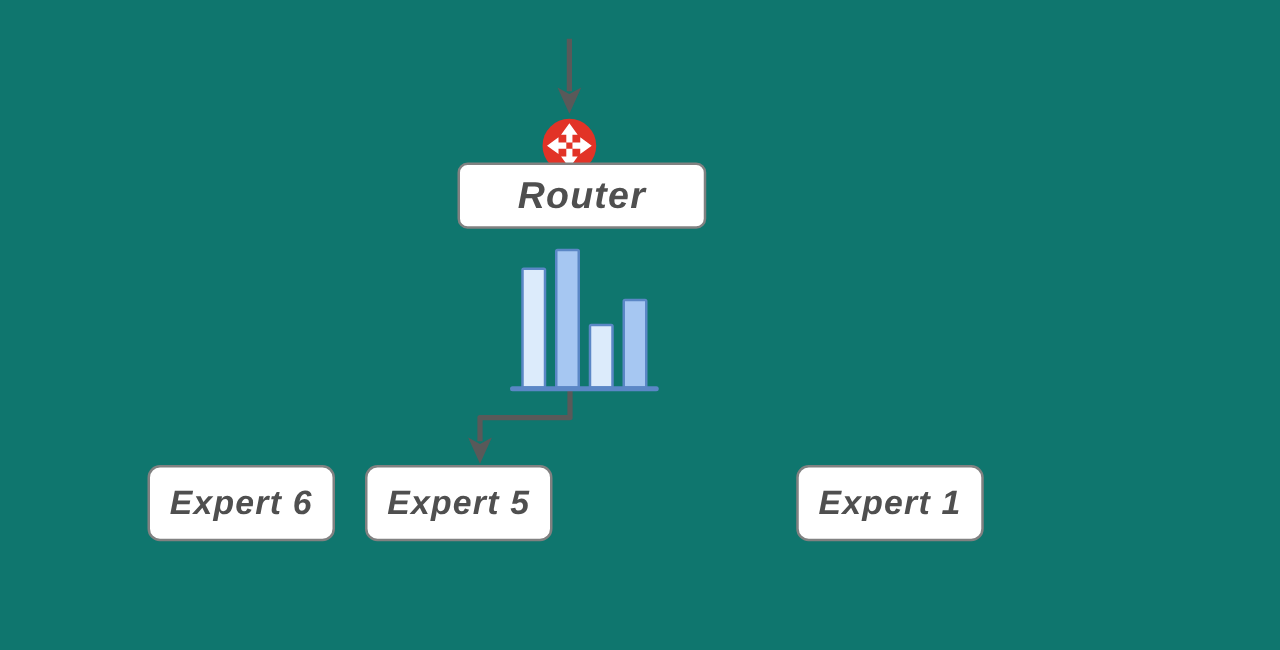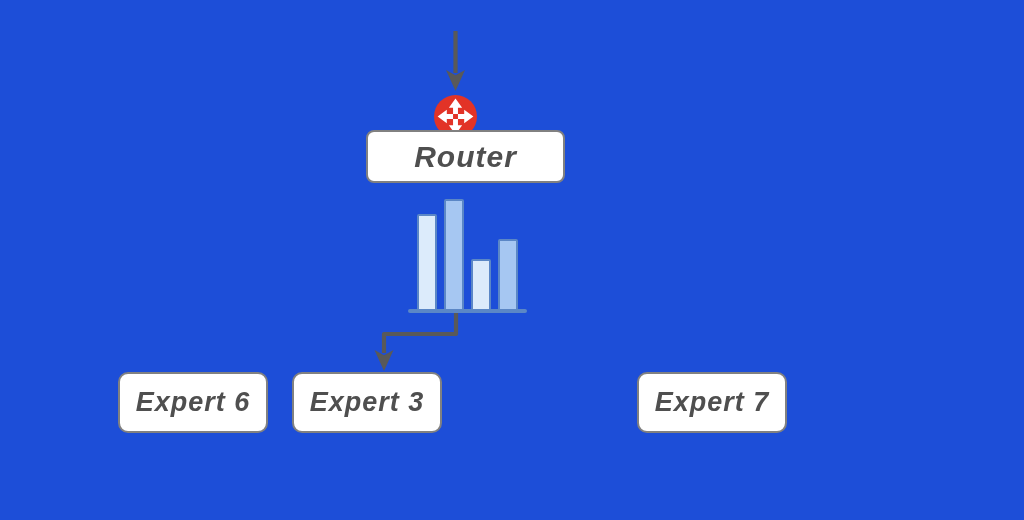--- a/index.html
+++ b/index.html
@@ -1,17 +1,17 @@
 <!DOCTYPE html>
 <html style="--connector: #595959; --box-border: #818181; --text: #4f4f4f; --router-red: #e23327; --bar-border: #5b87c6; --bar-light: #dcebfb; --bar-medium: #a6c7f2;"><head>
 <meta charset="utf-8">
 <style>
   html,body{margin:0;padding:0;background:#fff;}
   .stage{
-    position:relative;width:1024px;height:520px;background:#1d4ed8;overflow:hidden;
+    position:relative;width:1024px;height:520px;background:#0f766e;overflow:hidden;
     font-family:"Liberation Sans", sans-serif;
   }
   .overlay{position:absolute;left:0;top:0;width:1024px;height:520px;}
   .conn{stroke:var(--connector);stroke-width:4.2;fill:none;stroke-linejoin:round;stroke-linecap:butt;}
   .conn-head{fill:var(--connector);stroke:none;}
   .node-box{
     position:absolute;background:#fff;border:2px solid var(--box-border);
     display:flex;align-items:center;justify-content:center;box-sizing:border-box;
   }
   .router-box{left:366px;top:130px;width:199px;height:53px;border-radius:8px;}
@@ -72,19 +72,19 @@
         <div class="bar bar-light" style="left: 62.5px; height: 52px;"></div>
         <div class="bar bar-medium" style="left: 89.5px; height: 72px;"></div>
       </div>
     <div class="chart-baseline"></div>
   </div>
 
   <div class="node-box expert-box" style="left:118px">
     <span class="hand-text">Expert 6</span>
   </div>
   <div class="node-box expert-box" style="left:292px">
-    <span class="hand-text">Expert 3</span>
+    <span class="hand-text">Expert 5</span>
   </div>
   <div class="node-box expert-box" style="left:637px">
-    <span class="hand-text">Expert 7</span>
+    <span class="hand-text">Expert 1</span>
   </div>
 
 </div>
 
 </body></html>

